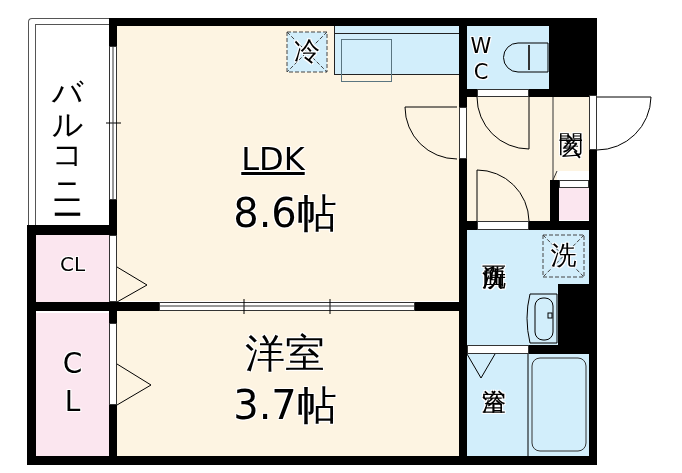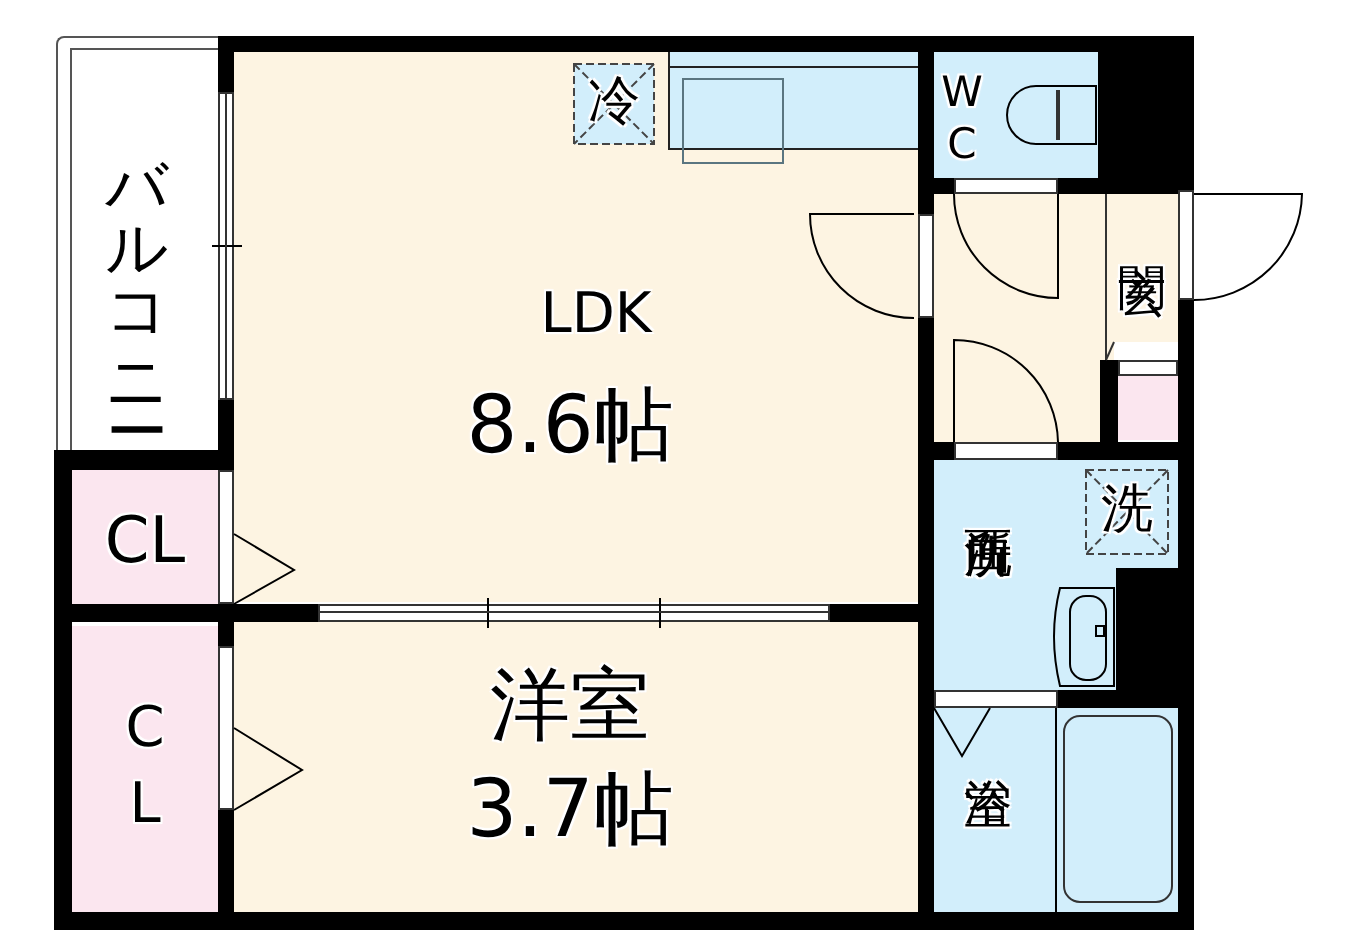--- a/index.html
+++ b/index.html
@@ -102,27 +102,27 @@
   <line x1="287" y1="32" x2="327" y2="72" stroke="#444" stroke-width="1" stroke-dasharray="4,2"></line>
   <line x1="327" y1="32" x2="287" y2="72" stroke="#444" stroke-width="1" stroke-dasharray="4,2"></line>
 
   <rect x="543" y="235" width="41" height="42" fill="#d2eefb" stroke="#444" stroke-width="1" stroke-dasharray="4,2"></rect>
   <line x1="543" y1="235" x2="584" y2="277" stroke="#444" stroke-width="1" stroke-dasharray="4,2"></line>
   <line x1="584" y1="235" x2="543" y2="277" stroke="#444" stroke-width="1" stroke-dasharray="4,2"></line>
 </svg>
 
 <div class="lbl vtext" style="left:52px;top:58px;font-size:31px;">バルコニー</div>
 
-<div class="lbl" style="left:233px;top:143px;width:130px;font-size:28px;">LDK</div>
+<div class="lbl" style="left:208px;top:143px;width:130px;font-size:32px;text-decoration:underline;">LDK</div>
 <div class="lbl" style="left:210px;top:193px;width:150px;font-size:40px;">8.6帖</div>
 
 <div class="lbl" style="left:220px;top:333px;width:130px;font-size:40px;">洋室</div>
 <div class="lbl" style="left:210px;top:385px;width:150px;font-size:40px;">3.7帖</div>
 
-<div class="lbl" style="left:36px;top:254px;width:73px;font-size:32px;">CL</div>
+<div class="lbl" style="left:36px;top:254px;width:73px;font-size:20px;">CL</div>
 <div class="lbl" style="left:36px;top:345px;width:73px;font-size:28px;line-height:1.35;"><span>C</span><br><span>L</span></div>
 
 <div class="lbl vtext" style="left:470px;top:34px;font-size:21px;letter-spacing:2px;">WC</div>
 <div class="lbl vtext" style="left:559px;top:114px;font-size:24px;">玄関</div>
 <div class="lbl vtext" style="left:482px;top:246px;font-size:24px;">洗面所</div>
 <div class="lbl vtext" style="left:482px;top:370px;font-size:24px;">浴室</div>
 
 <div class="lbl" style="left:287px;top:38px;width:40px;font-size:26px;">冷</div>
 <div class="lbl" style="left:543px;top:242px;width:41px;font-size:26px;">洗</div>
 

